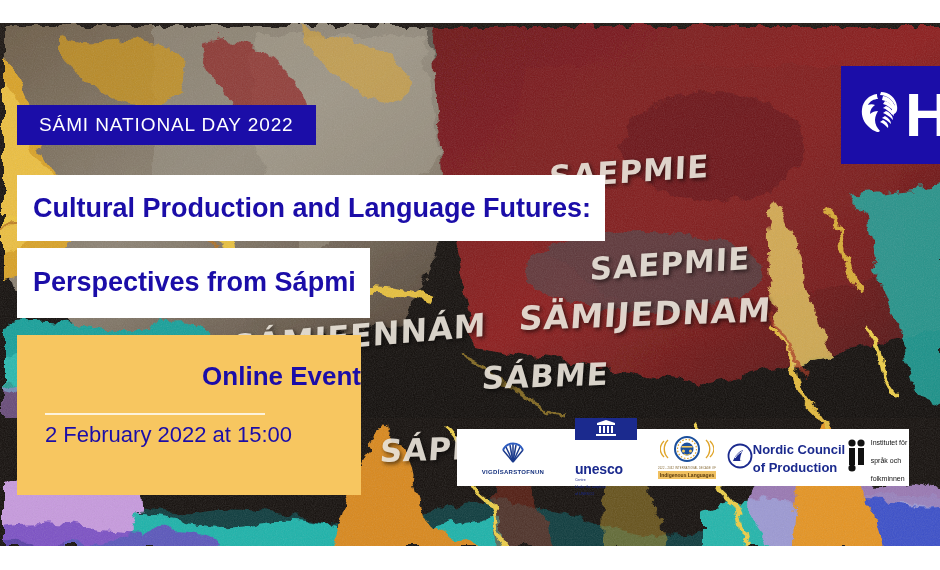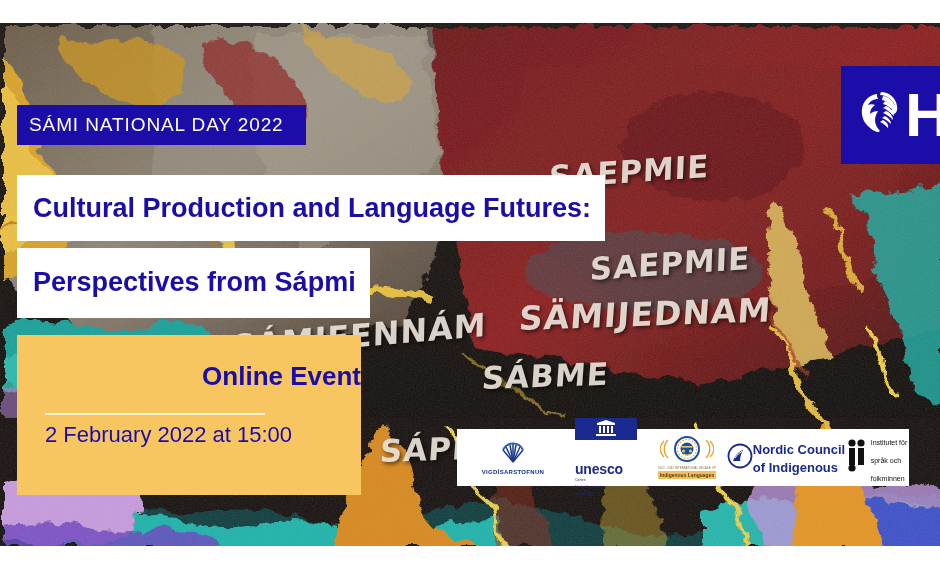--- a/index.html
+++ b/index.html
@@ -44,21 +44,21 @@
   .g5 { left: 232px; top: 305px; font-size: 32px; transform: rotate(-5deg) skewX(-6deg); }
   .g6 { left: 380px; top: 410px; font-size: 31px; transform: rotate(-2deg) skewX(-6deg); }
   .g7 { left: 215px; top: 360px; font-size: 30px; transform: rotate(-6deg) skewX(-6deg); }
 
   
   .eyebrow {
     position: absolute;
     left: 17px; top: 105px;
     background: #1B0DA8;
     color: #ffffff;
-    padding: 10px 22px 11px 12px;
+    padding: 10px 22px 11px 22px;
     font-size: 19px;
     font-weight: 400;
     letter-spacing: .9px;
     line-height: 1;
   }
 
   
   .titlebar {
     position: absolute;
     background: #ffffff;
@@ -365,21 +365,21 @@
       <span>
         <svg width="26" height="26" viewBox="0 0 26 26" xmlns="http://www.w3.org/2000/svg">
           <circle cx="13" cy="13" r="11.5" fill="none" stroke="#1B2A8E" stroke-width="1.8"></circle>
           <path d="M6 18 C8 13 11 9 16 7 C14 11 13 14 13 18 Z" fill="#1B2A8E"></path>
           <path d="M6 18 C9 17 12 17 15 18 Z" fill="#1B2A8E"></path>
           <path d="M8 15 C10 12 12 10 15 8.5" stroke="#ffffff" stroke-width="1" fill="none"></path>
         </svg>
       </span>
       <span>
         <span class="nordic-word">Nordic Council</span><br>
-        <span class="nordic-word">of Indigenous</span>
+        <span class="nordic-word">of Production</span>
       </span>
     </div>
 
     <div class="logo-cell cell-isof">
       <span>
         <svg width="20" height="34" viewBox="0 0 20 34" xmlns="http://www.w3.org/2000/svg">
           <g fill="#111111">
             <circle cx="5" cy="4" r="3.6"></circle>
             <rect x="2" y="9" width="6" height="17"></rect>
             <circle cx="5" cy="29" r="3.6"></circle>

